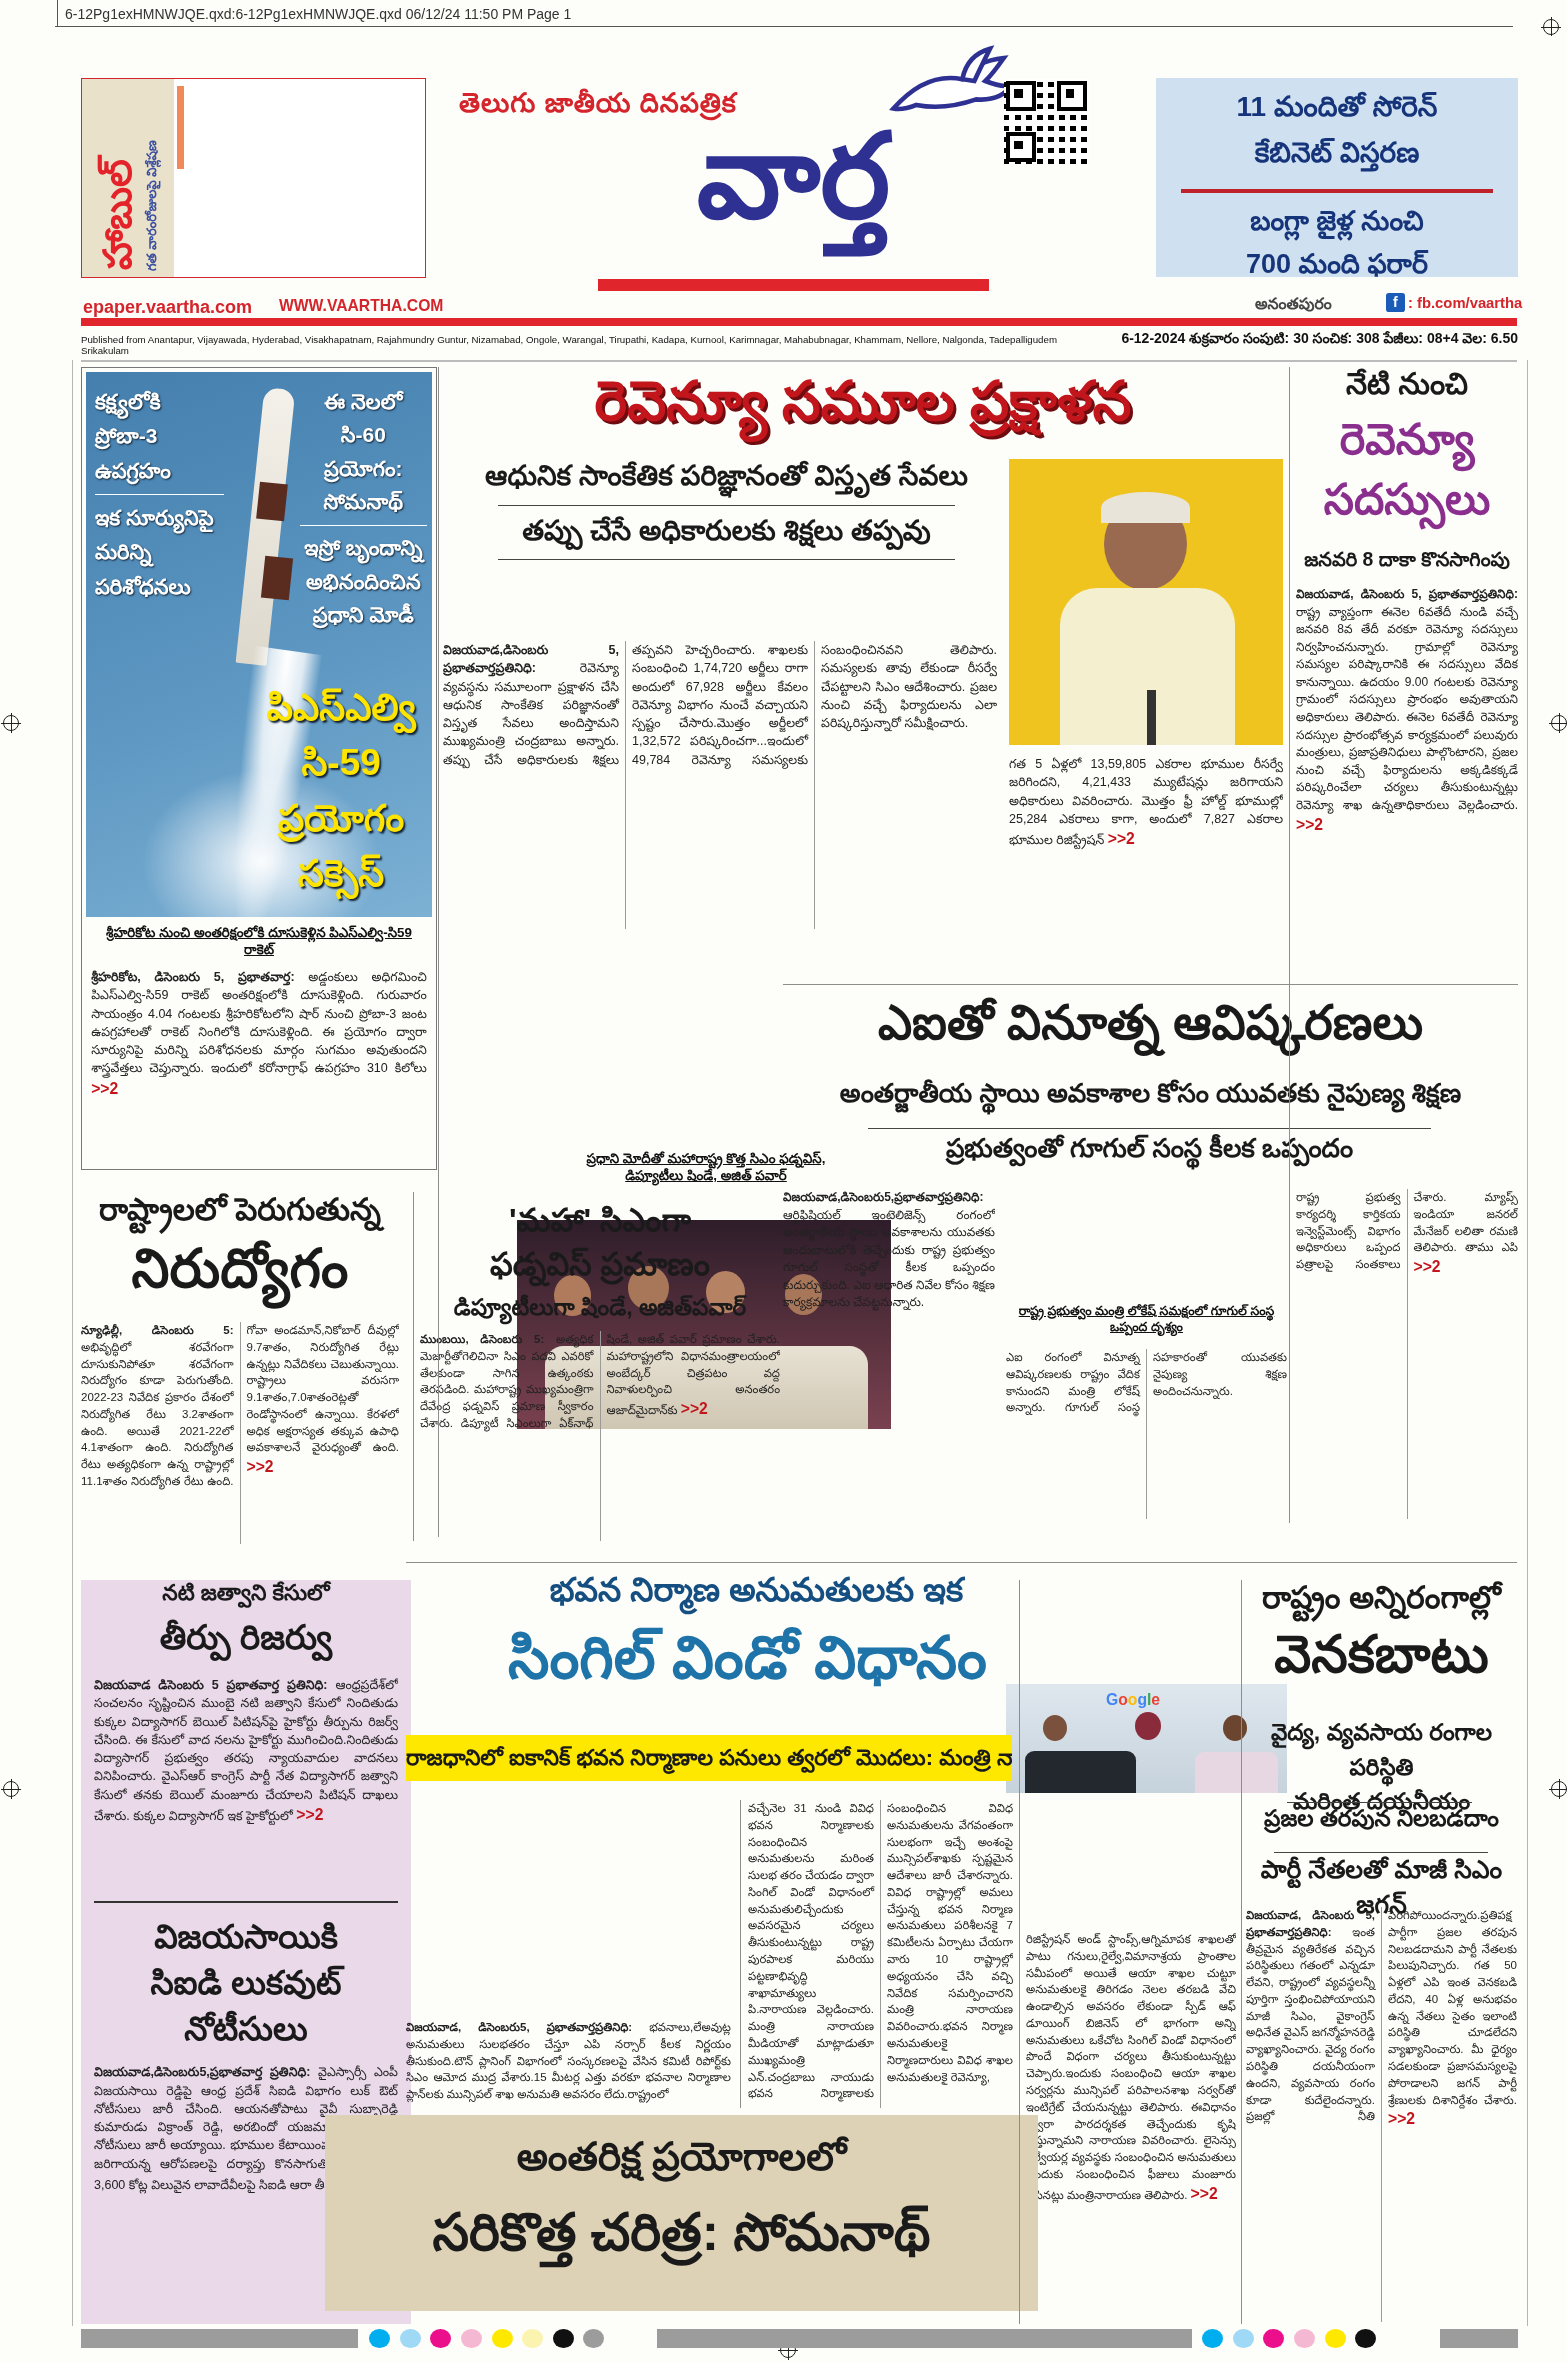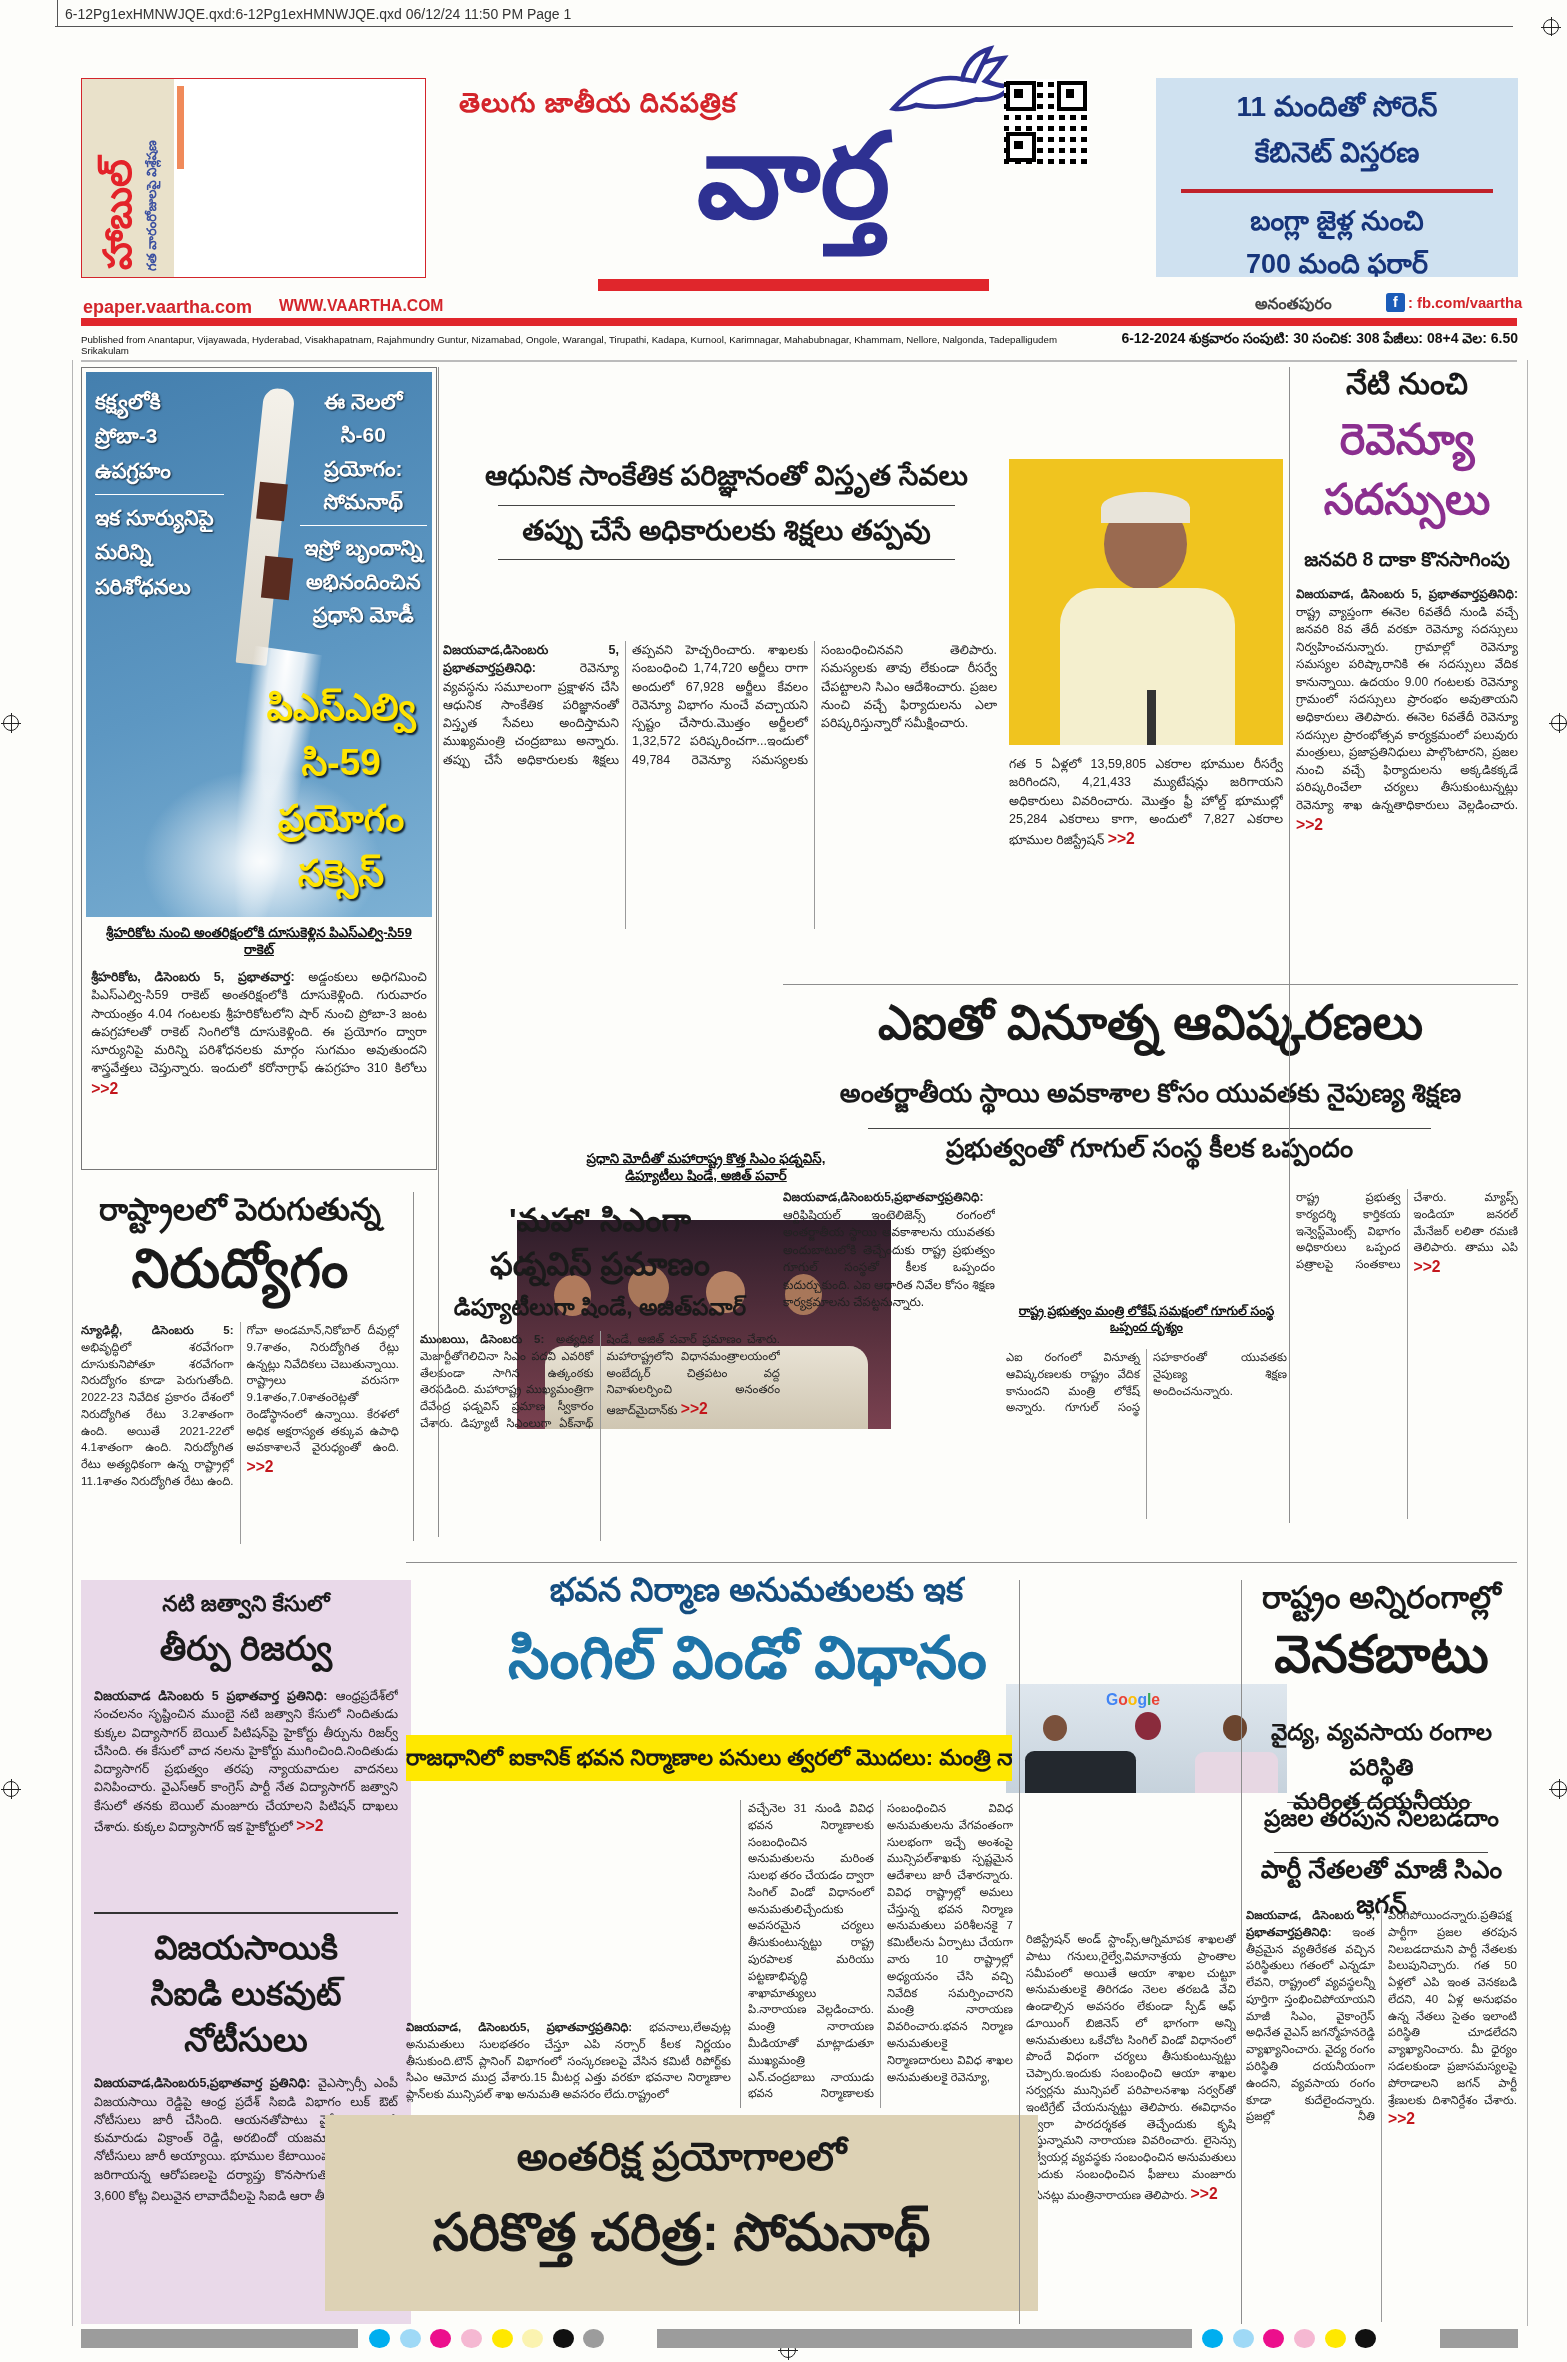--- a/index.html
+++ b/index.html
@@ -131,20 +131,21 @@
       </div>
     </div>
     <div class="caption" style="padding:3.7px 7.4px;">శ్రీహరికోట నుంచి అంతరిక్షంలోకి దూసుకెళ్లిన పిఎస్ఎల్వి-సి59 రాకెట్</div>
     <div class="body-txt clip" style="margin:5.5px 9.2px 0 9.2px;height:185px;">
       <span class="dateline">శ్రీహరికోట, డిసెంబరు 5, ప్రభాతవార్త:</span>
       <span>అడ్డంకులు అధిగమించి పిఎస్ఎల్వి-సి59 రాకెట్ అంతరిక్షంలోకి దూసుకెళ్లింది. గురువారం సాయంత్రం 4.04 గంటలకు శ్రీహరికోటలోని షార్ నుంచి ప్రోబా-3 జంట ఉపగ్రహాలతో రాకెట్ నింగిలోకి దూసుకెళ్లింది. ఈ ప్రయోగం ద్వారా సూర్యునిపై మరిన్ని పరిశోధనలకు మార్గం సుగమం అవుతుందని శాస్త్రవేత్తలు చెప్తున్నారు. ఇందులో కరోనాగ్రాఫ్ ఉపగ్రహం 310 కిలోలు</span>
       <span class="jump">&gt;&gt;2</span>
     </div>
   </div>
 
+  <div class="abs ctr bold" style="left:443px;top:369px;width:840px;font-size:55px;color:#c3161c;text-shadow:2.8px 2.8px 0 #6e0c10;">రెవెన్యూ సమూల ప్రక్షాళన</div>
 
   <div class="abs" style="left:461px;top:460px;width:531px;">
     <div class="ctr bold" style="font-size:28px;">ఆధునిక సాంకేతిక పరిజ్ఞానంతో విస్తృత సేవలు</div>
     <div class="deck-rule" style="width:86%;"></div>
     <div class="ctr bold" style="font-size:28px;margin-top:9.2px;">తప్పు చేసే అధికారులకు శిక్షలు తప్పవు</div>
     <div class="deck-rule" style="width:86%;"></div>
   </div>
 
   <div class="abs photo" style="left:1009px;top:459px;width:274px;height:286px;background:#f0c41f;">
     <div class="head-sil" style="left:95px;top:39px;width:83px;height:92px;background:#9a6a50;"></div>
@@ -227,21 +228,21 @@
     <div>ఫడ్నవిస్ ప్రమాణం</div>
   </div>
   <div class="abs ctr bold" style="left:420px;top:1294px;width:360px;font-size:23px;">డిప్యూటీలుగా షిండే, అజిత్‌పవార్</div>
   <div class="abs body-txt cols2 clip" style="left:420px;top:1331px;width:360px;height:210px;font-size:11.5px;">
     <span class="dateline">ముంబయి, డిసెంబరు 5:</span>
     <span>అత్యధిక మెజార్టీతోగెలిచినా సిఎం పదవి ఎవరికో తేలకుండా సాగిన ఉత్కంఠకు తెరపడింది. మహారాష్ట్ర ముఖ్యమంత్రిగా దేవేంద్ర ఫడ్నవిస్ ప్రమాణ స్వీకారం చేశారు. డిప్యూటీ సిఎంలుగా ఏక్‌నాథ్ షిండే, అజిత్ పవార్ ప్రమాణం చేశారు. మహారాష్ట్రలోని విధానమంత్రాలయంలో అంబేద్కర్ చిత్రపటం వద్ద నివాళులర్పించి అనంతరం ఆజాద్‌మైదాన్‌కు</span>
     <span class="jump">&gt;&gt;2</span>
   </div>
 
   <div class="abs" style="left:81px;top:1580px;width:330px;height:744px;background:#e9d9e9;padding:0;">
-    <div class="ctr bold" style="font-size:22px;padding-top:11px;">నటి జత్వాని కేసులో</div>
+    <div class="ctr bold" style="font-size:22px;">నటి జత్వాని కేసులో</div>
     <div class="ctr bold" style="font-size:34px;margin-top:7px;">తీర్పు రిజర్వు</div>
     <div class="body-txt clip" style="margin:11px 13px 0 13px;height:214px;">
       <span class="dateline">విజయవాడ డిసెంబరు 5 ప్రభాతవార్త ప్రతినిధి:</span>
       <span>ఆంధ్రప్రదేశ్‌లో సంచలనం సృష్టించిన ముంబై నటి జత్వాని కేసులో నిందితుడు కుక్కల విద్యాసాగర్ బెయిల్ పిటిషన్‌పై హైకోర్టు తీర్పును రిజర్వ్ చేసింది. ఈ కేసులో వాద నలను హైకోర్టు ముగించింది.నిందితుడు విద్యాసాగర్ ప్రభుత్వం తరపు న్యాయవాదుల వాదనలు వినిపించారు. వైఎస్ఆర్ కాంగ్రెస్ పార్టీ నేత విద్యాసాగర్ జత్వాని కేసులో తనకు బెయిల్ మంజూరు చేయాలని పిటిషన్ దాఖలు చేశారు. కుక్కల విద్యాసాగర్ ఇక హైకోర్టులో</span>
       <span class="jump">&gt;&gt;2</span>
     </div>
     <div class="hrule" style="margin:11px 13px;background:#333;height:1.8px;"></div>
     <div class="ctr bold" style="font-size:33px;line-height:1.4;">
       <div>విజయసాయికి</div>
       <div>సిఐడి లుకవుట్</div>

